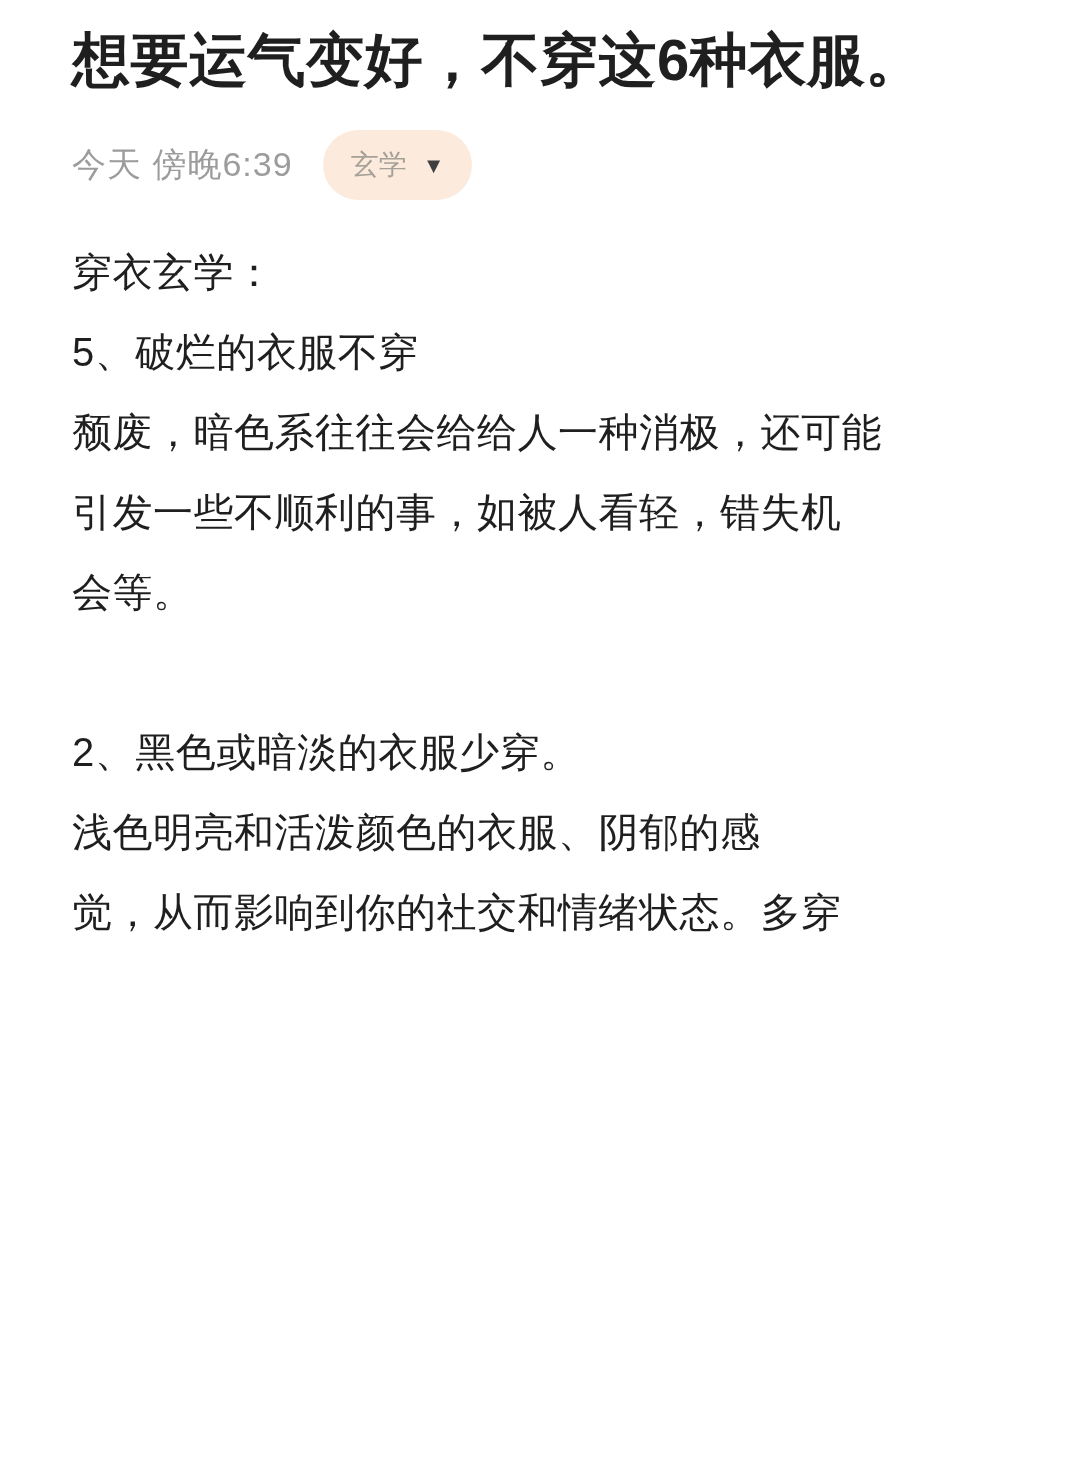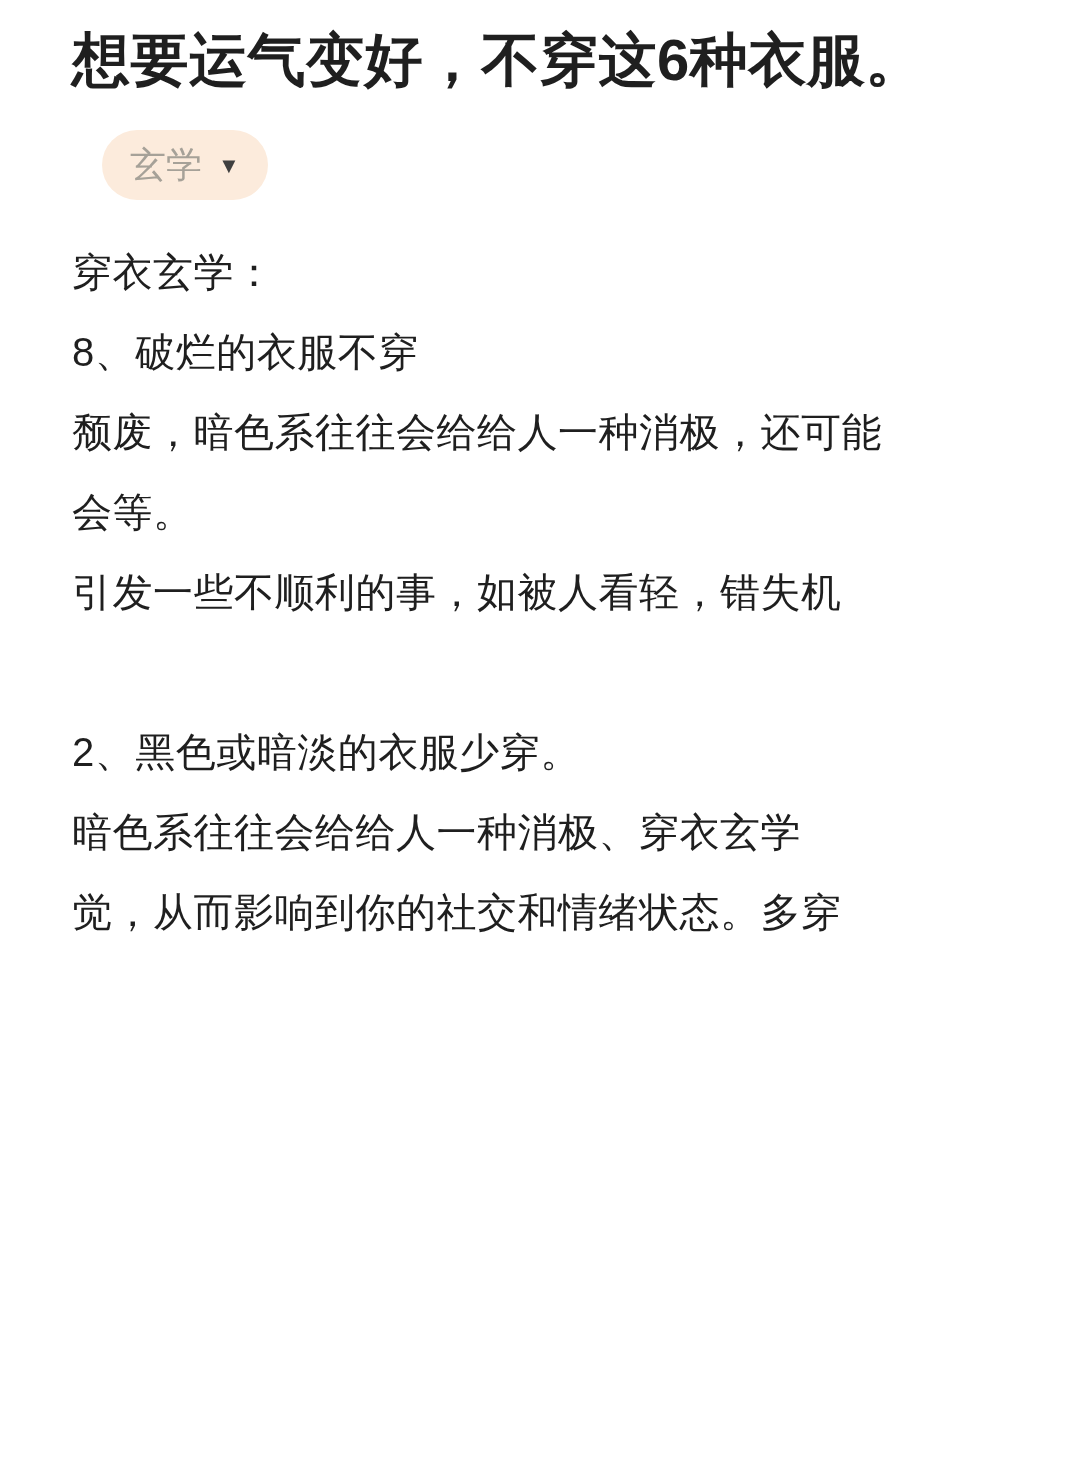--- a/index.html
+++ b/index.html
@@ -50,21 +50,21 @@
     border: none;
     border-radius: 35px;
     background: var(--tag-background);
     display: inline-flex;
     align-items: center;
     gap: 16px;
     cursor: pointer;
     font-family: inherit;
   }
   .tag-label {
-    font-size: 36px;
+    font-size: 28px;
     color: var(--tag-text);
     white-space: nowrap;
   }
   .tag-arrow {
     font-size: 22px;
     color: var(--tag-arrow);
     line-height: 1;
     transform: translateY(1px);
   }
   .body-text {
@@ -83,35 +83,36 @@
   }
 </style>
 </head>
 <body>
 
 <div class="page">
 
   <h1 class="title">想要运气变好，不穿这6种衣服。</h1>
 
   <div class="meta-row">
+    <span class="timestamp">今天 傍晚6:39</span>
 
     <button class="tag-pill">
       <span class="tag-label">玄学</span>
       <span class="tag-arrow">▼</span>
     </button>
   </div>
 
   <div class="body-text">
       <div class="paragraph">
         <div class="line">穿衣玄学：</div>
-        <div class="line">8、破烂的衣服不穿</div>
+        <div class="line">5、破烂的衣服不穿</div>
         <div class="line">颓废，暗色系往往会给给人一种消极，还可能</div>
+        <div class="line">引发一些不顺利的事，如被人看轻，错失机</div>
         <div class="line">会等。</div>
-        <div class="line">引发一些不顺利的事，如被人看轻，错失机</div>
       </div>
       <div class="paragraph">
         <div class="line">2、黑色或暗淡的衣服少穿。</div>
-        <div class="line">暗色系往往会给给人一种消极、穿衣玄学</div>
+        <div class="line">浅色明亮和活泼颜色的衣服、阴郁的感</div>
         <div class="line">觉，从而影响到你的社交和情绪状态。多穿</div>
       </div>
     </div>
 
 </div>
 
 </body></html>

